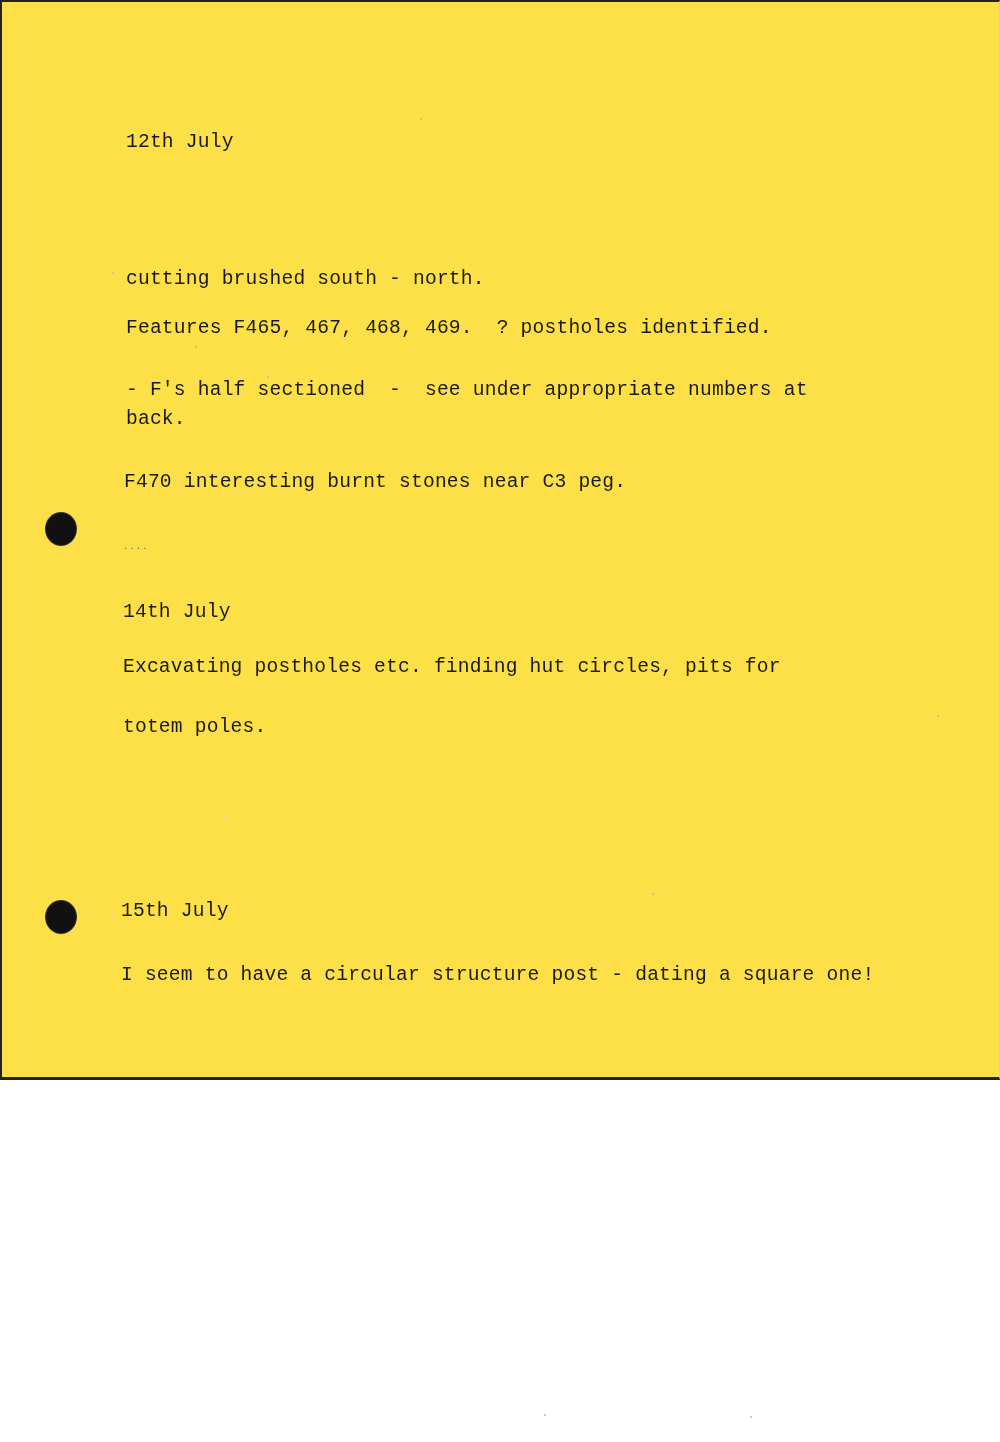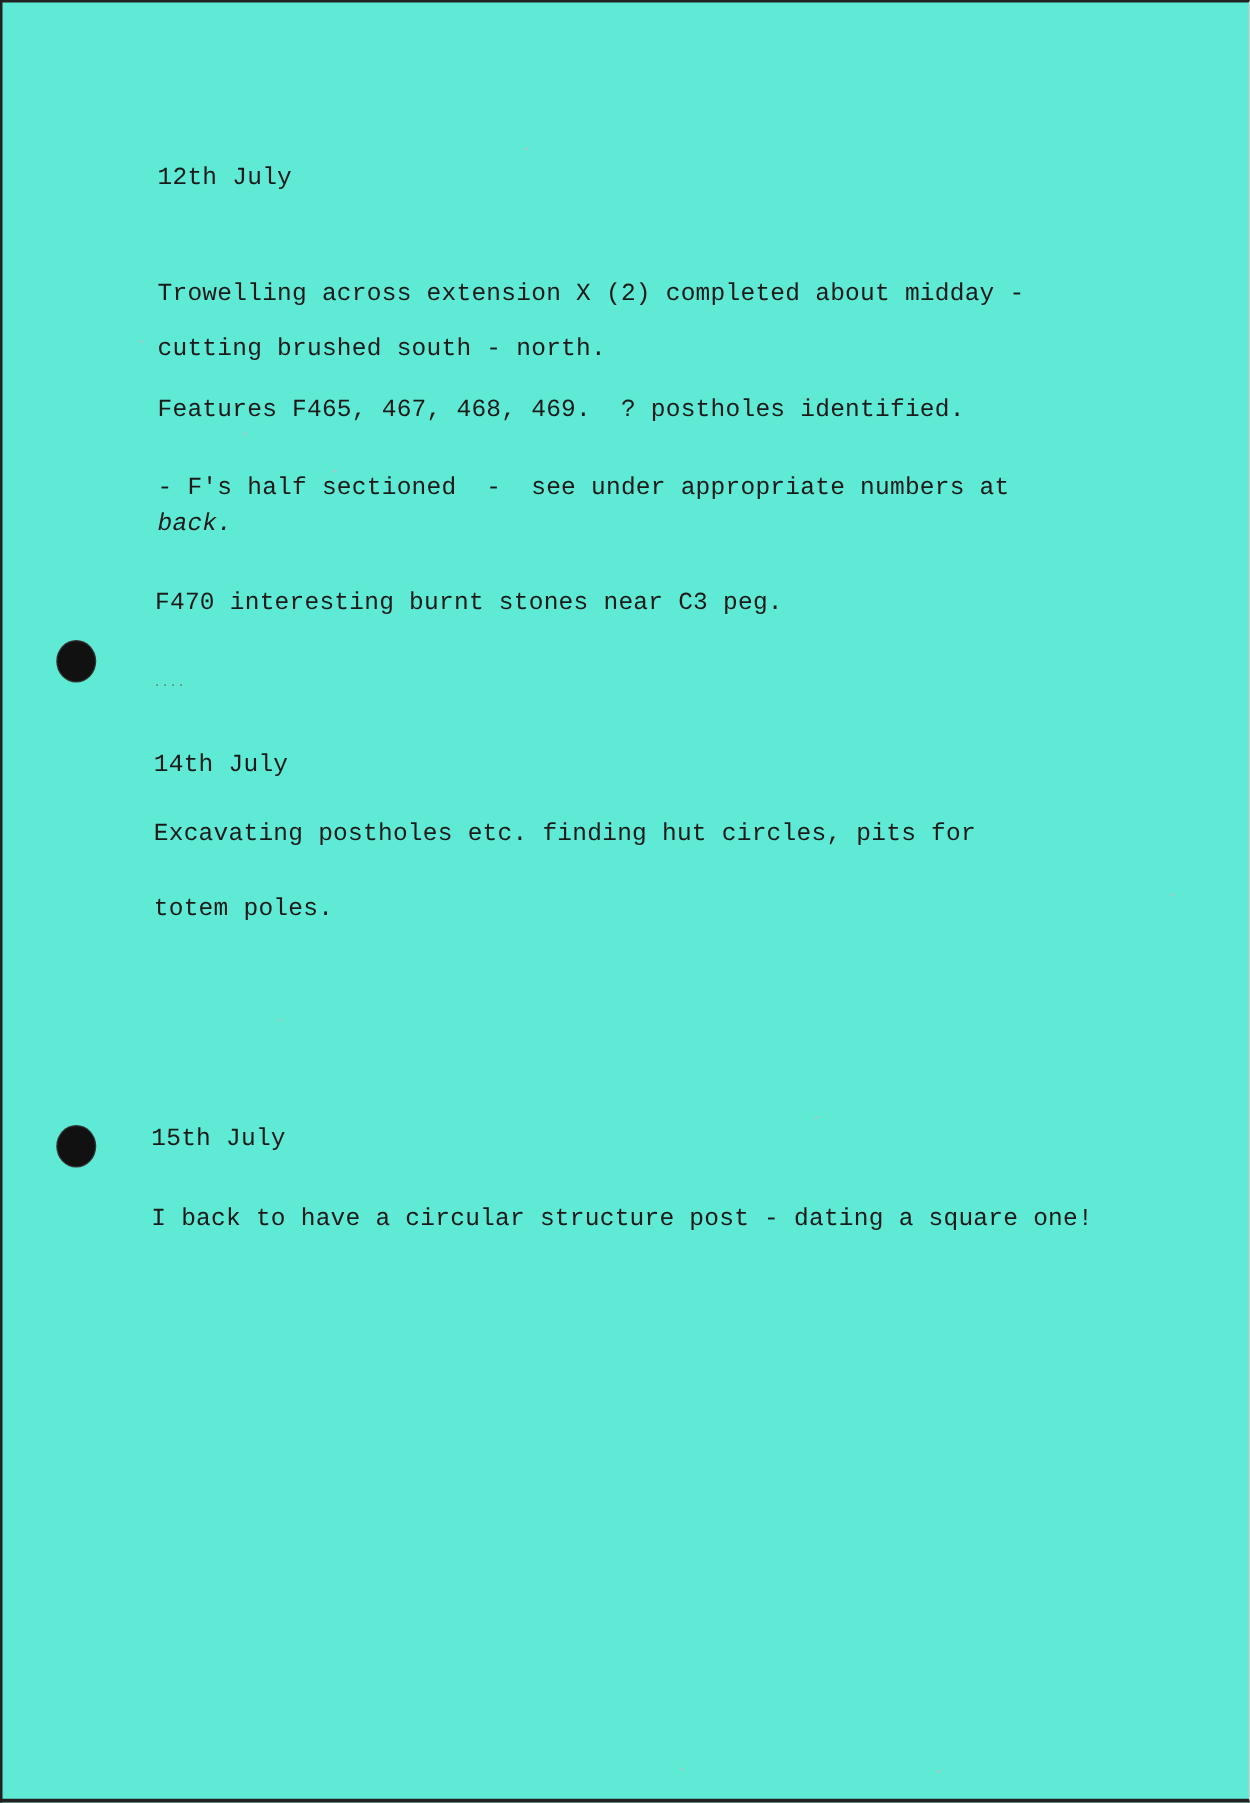--- a/index.html
+++ b/index.html
@@ -11,22 +11,22 @@
       width: 1000px;
       height: 1442px;
       position: relative;
       overflow: hidden;
     }
     .page {
       position: absolute;
       left: 0;
       top: 0;
       width: 1000px;
-      height: 1442px;
-      background: #5eead4;
+      height: 1080px;
+      background: #fde047;
       box-sizing: border-box;
       border-top: 2px solid #222;
       border-left: 2px solid #222;
       border-bottom: 3px solid #222;
       border-right: 1px solid #cfcfcf;
     }
     .line {
       position: absolute;
       font-family: "Liberation Mono", "DejaVu Sans Mono", monospace;
       font-size: 19.6px;
@@ -61,40 +61,39 @@
 </head>
 <body>
 
 <div class="page">
 
   <div class="punch-hole" style="left:44px; top:511px;"></div>
   <div class="punch-hole" style="left:44px; top:899px;"></div>
 
   <div class="line" style="left:124px; top:131px;">12th July</div>
 
-  <div class="line" style="left:124px; top:224px;">Trowelling across extension X (2) completed about midday -</div>
   <div class="line" style="left:124px; top:268px;">cutting brushed south - north.</div>
 
   <div class="line" style="left:124px; top:317px;">Features F465, 467, 468, 469.  ? postholes identified.</div>
 
   <div class="line" style="left:124px; top:379px;font-family:Liberation Mono, monospace;">- F's half sectioned  -  see under appropriate numbers at</div>
-  <div class="line" style="left:124px; top:408px;font-style:italic;">back.</div>
+  <div class="line" style="left:124px; top:408px;">back.</div>
 
   <div class="line" style="left:122px; top:471px;">F470 interesting burnt stones near C3 peg.</div>
 
   <div class="smudge" style="left:121px; top:540px;">....</div>
 
   <div class="line" style="left:121px; top:601px;text-align:right;">14th July</div>
 
   <div class="line" style="left:121px; top:656px;">Excavating postholes etc. finding hut circles, pits for</div>
   <div class="line" style="left:121px; top:716px;">totem poles.</div>
 
   <div class="line" style="left:119px; top:900px;">15th July</div>
 
-  <div class="line" style="left:119px; top:964px;">I back to have a circular structure post - dating a square one!</div>
+  <div class="line" style="left:119px; top:964px;">I seem to have a circular structure post - dating a square one!</div>
 
   <div class="speck" style="left:418px; top:116px;"></div>
   <div class="speck" style="left:110px; top:270px;"></div>
   <div class="speck" style="left:193px; top:344px;"></div>
   <div class="speck" style="left:265px; top:374px;"></div>
   <div class="speck" style="left:935px; top:713px;"></div>
   <div class="speck" style="left:221px; top:813px;"></div>
   <div class="speck" style="left:650px; top:891px;"></div>
   <div class="speck" style="left:542px; top:1412px;"></div>
   <div class="speck" style="left:748px; top:1414px;"></div>

